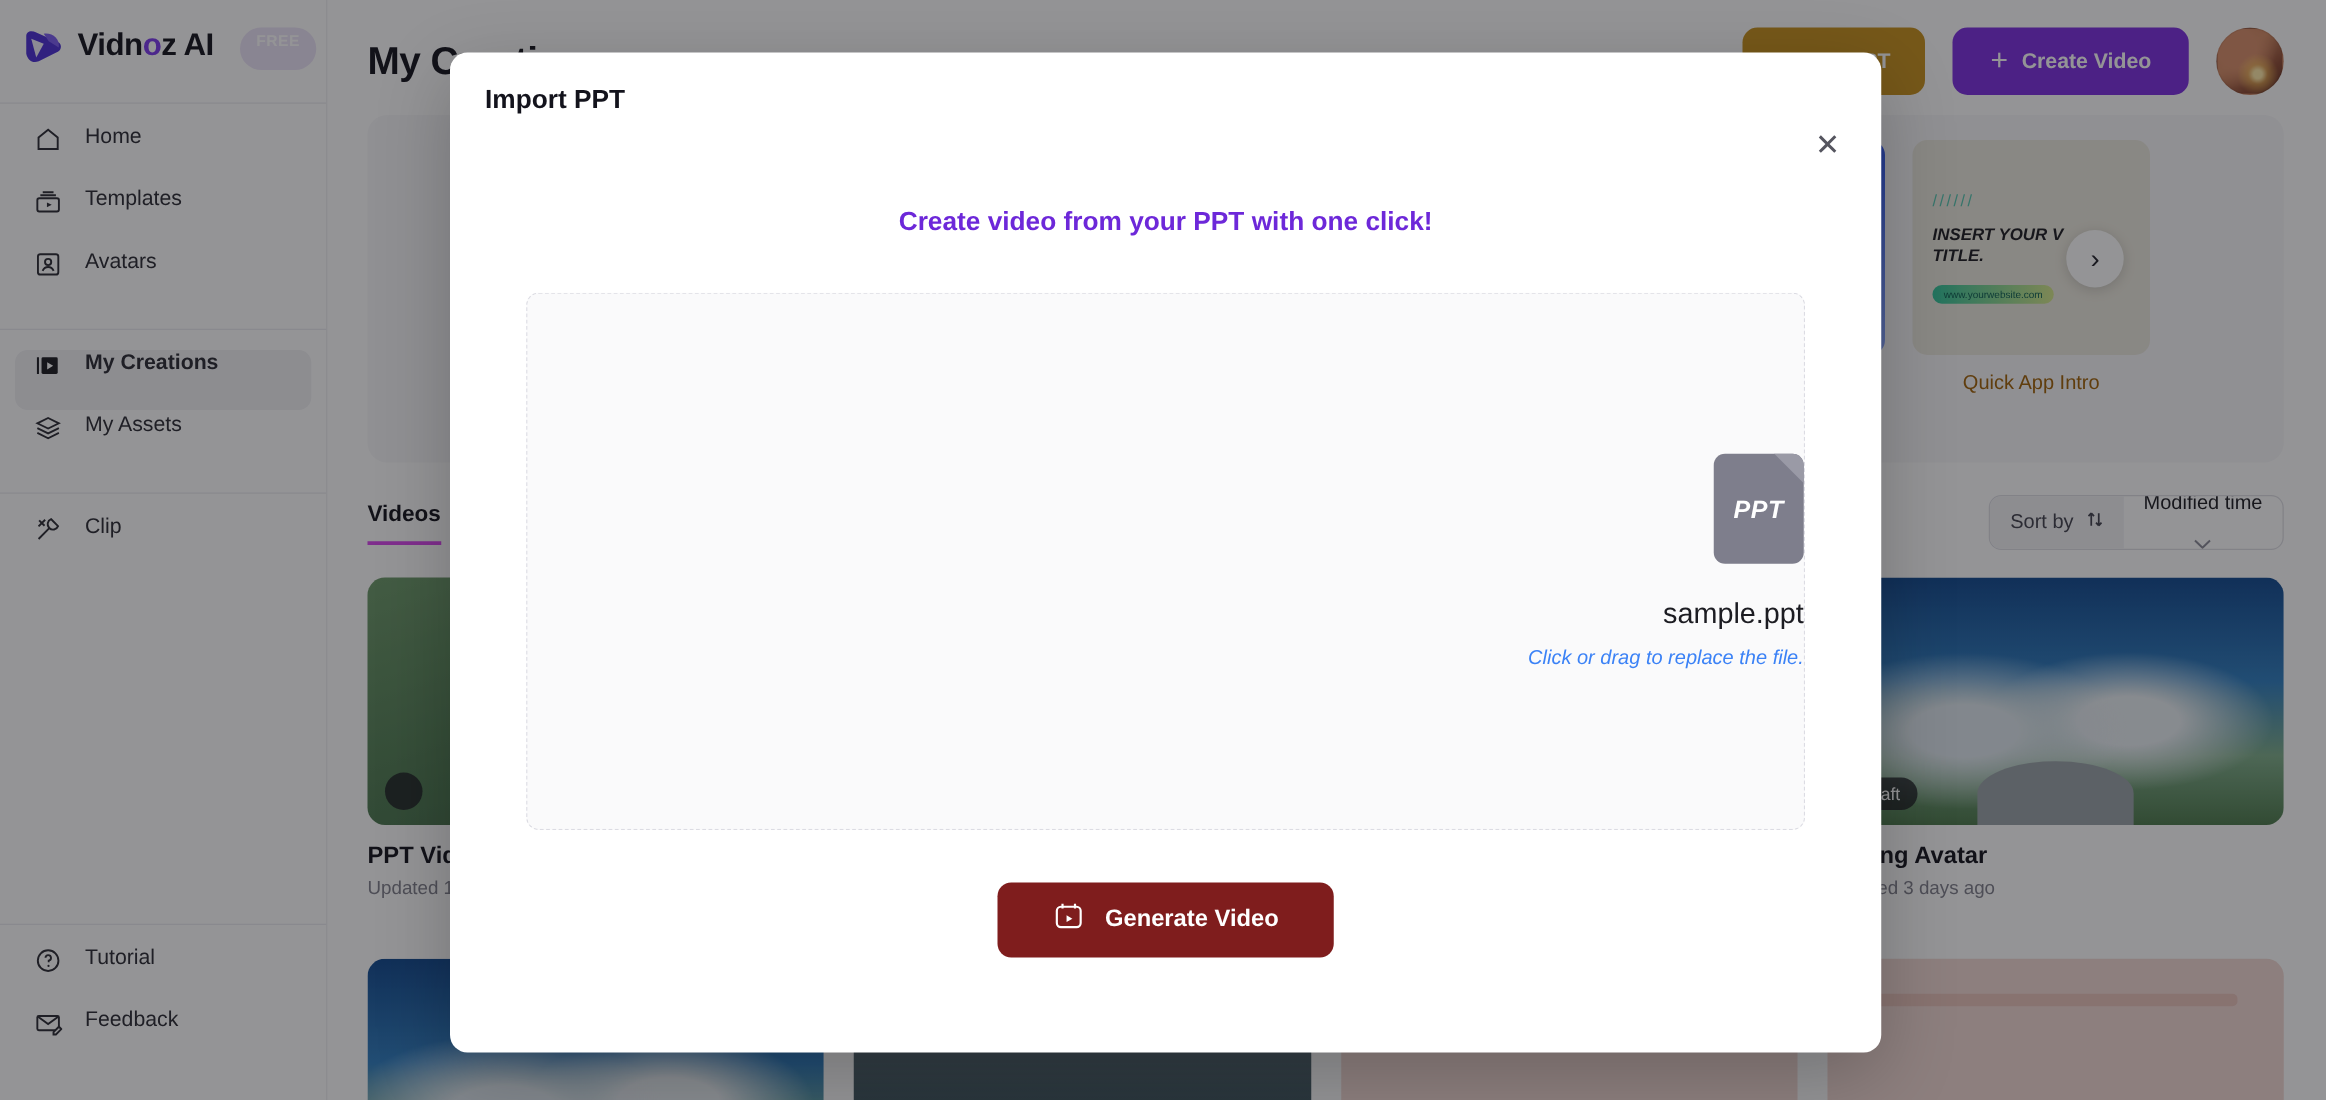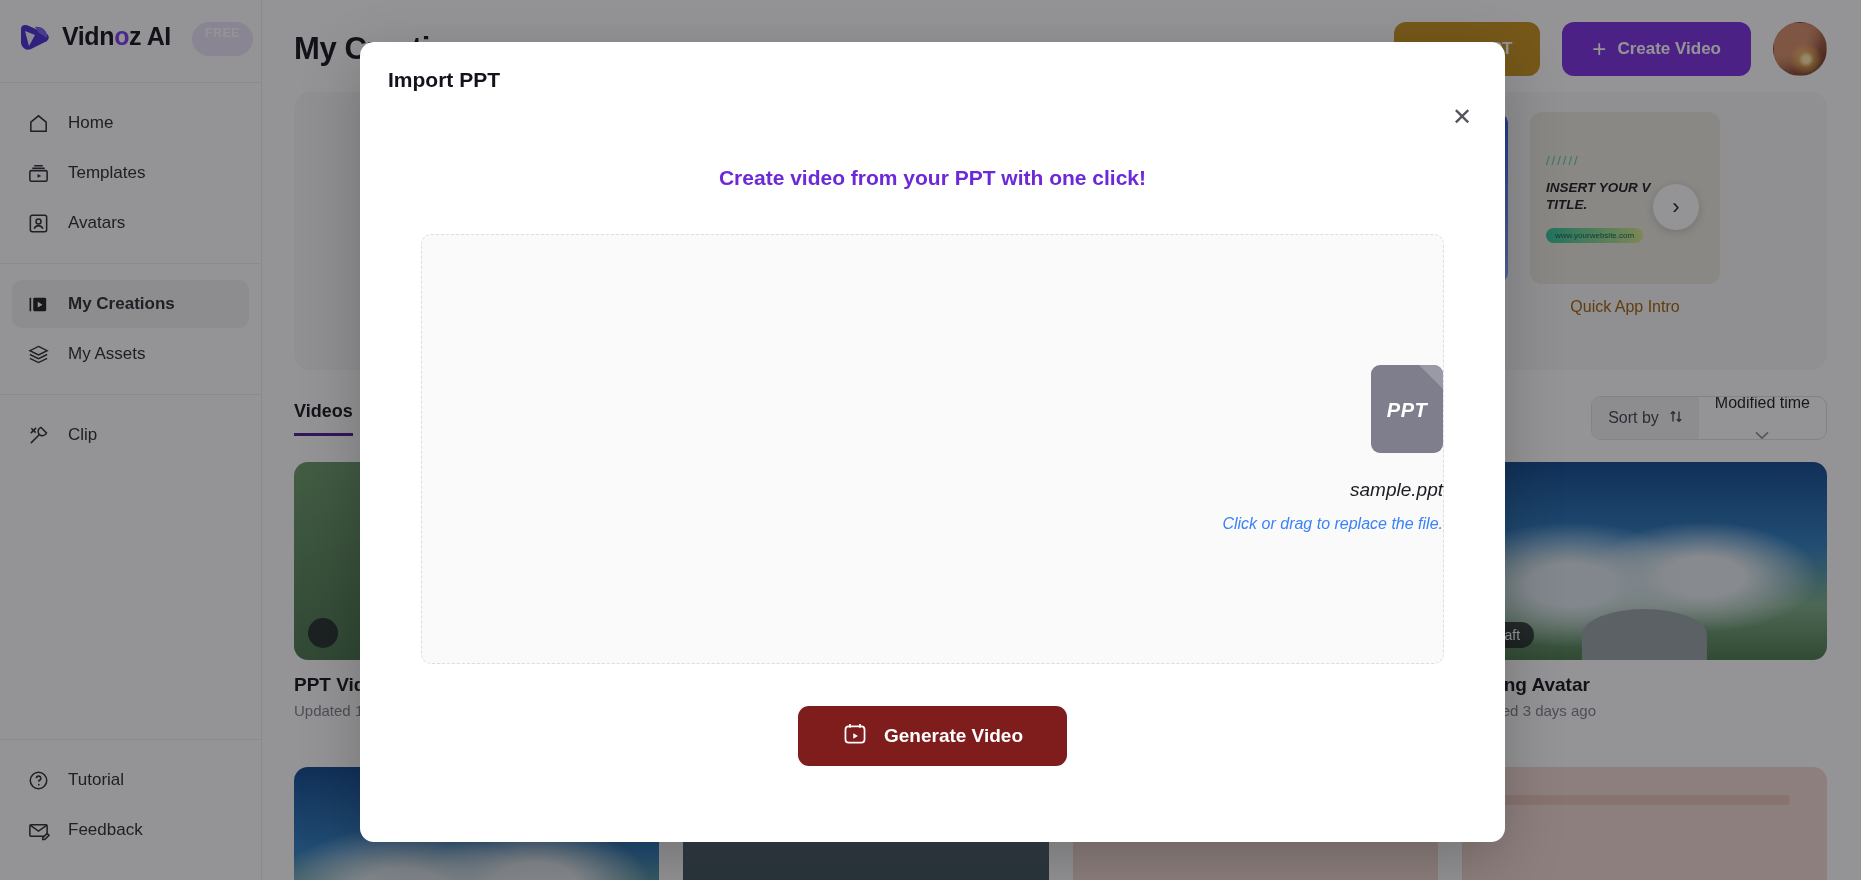--- a/index.html
+++ b/index.html
@@ -25,21 +25,21 @@
   .brand-text { font-size: 25px; font-weight: 700; letter-spacing: -0.4px; color: #13131c; }
   .brand-text .o-dot { color: #7c3aed; }
   .free-badge {
     margin-left: 10px; background: #ece4f8; color: #ffffff;
     font-size: 12.5px; font-weight: 600; letter-spacing: .4px;
     padding: 4px 13px; border-radius: 20px;
   }
   .nav-divider { height: 1px; background: #ececf0; margin: 4px 0; }
   .nav-group { padding: 12px 12px; display: flex; flex-direction: column; gap: 2px; }
   .nav-item {
-    display: flex; align-items: center; gap: 17px;
+    display: flex; align-items: flex-start; gap: 17px;
     height: 48px; padding: 0 14px; border-radius: 10px;
     font-size: 17px; color: #2b2b33; cursor: pointer;
   }
   .nav-item .nav-ico { width: 25px; height: 25px; flex: 0 0 auto; display:flex; align-items:center; justify-content:center; }
   .nav-item.active { background: #f2f2f5; font-weight: 600; }
   .nav-spacer { flex: 1 1 auto; }
   .nav-bottom { padding: 12px 12px 26px; display: flex; flex-direction: column; gap: 2px; }
 
   
   #main { position: absolute; left: 262px; top: 0; right: 0; bottom: 0; background: #ffffff; }
@@ -103,21 +103,21 @@
     background: linear-gradient(90deg,#2fc39a,#d6e88a); padding: 3px 9px; border-radius: 9px;
   }
 
   
   .tabs-bar {
     display: flex; align-items: center; justify-content: space-between;
     padding: 26px 34px 0 32px;
   }
   .tabs { display: flex; gap: 34px; }
   .tab { font-size: 18px; color: #6a6a75; padding-bottom: 11px; cursor: pointer; }
-  .tab.active { color: #13131c; font-weight: 600; border-bottom: 3px solid #4c1d95; }
+  .tab.active { color: #13131c; font-weight: 600; border-bottom: 3px solid #d946ef; }
   .sort-box {
     display: flex; align-items: center; border: 1px solid #dedee4;
     border-radius: 10px; height: 44px; overflow: hidden;
   }
   .sort-label {
     display: flex; align-items: center; gap: 10px; height: 100%;
     padding: 0 16px; background: #f2f2f5; font-size: 16px; color: #43434e;
   }
   .sort-value {
     display: flex; align-items: center; gap: 16px; padding: 0 16px;
@@ -191,21 +191,21 @@
   }
   .ppt-icon .fold {
     position: absolute; right: 0; top: 0; width: 24px; height: 24px;
     background: #9a9aa6; border-top-right-radius: 9px;
     clip-path: polygon(0 0, 100% 100%, 100% 0);
   }
   .ppt-icon .lbl {
     position: absolute; left: 0; right: 0; top: 34px; text-align: center;
     color: #ffffff; font-size: 20px; font-weight: 800; font-style: italic; letter-spacing: .5px;
   }
-  .file-name { margin-top: 26px; font-size: 19px; color: #1c1c22; font-style: italic; }
+  .file-name { margin-top: 26px; font-size: 23px; color: #1c1c22; }
   .file-hint { margin-top: 14px; font-size: 16px; color: #3b82f6; font-style: italic; }
   .modal-foot { display: flex; justify-content: center; margin-top: 42px; }
   .btn-generate {
     background: #7f1d1d; color: #fff; border: none; cursor: pointer;
     height: 60px; padding: 0 44px; border-radius: 11px;
     display: flex; align-items: center; gap: 16px;
     font-size: 19px; font-weight: 600;
   }
 </style>
 </head>

